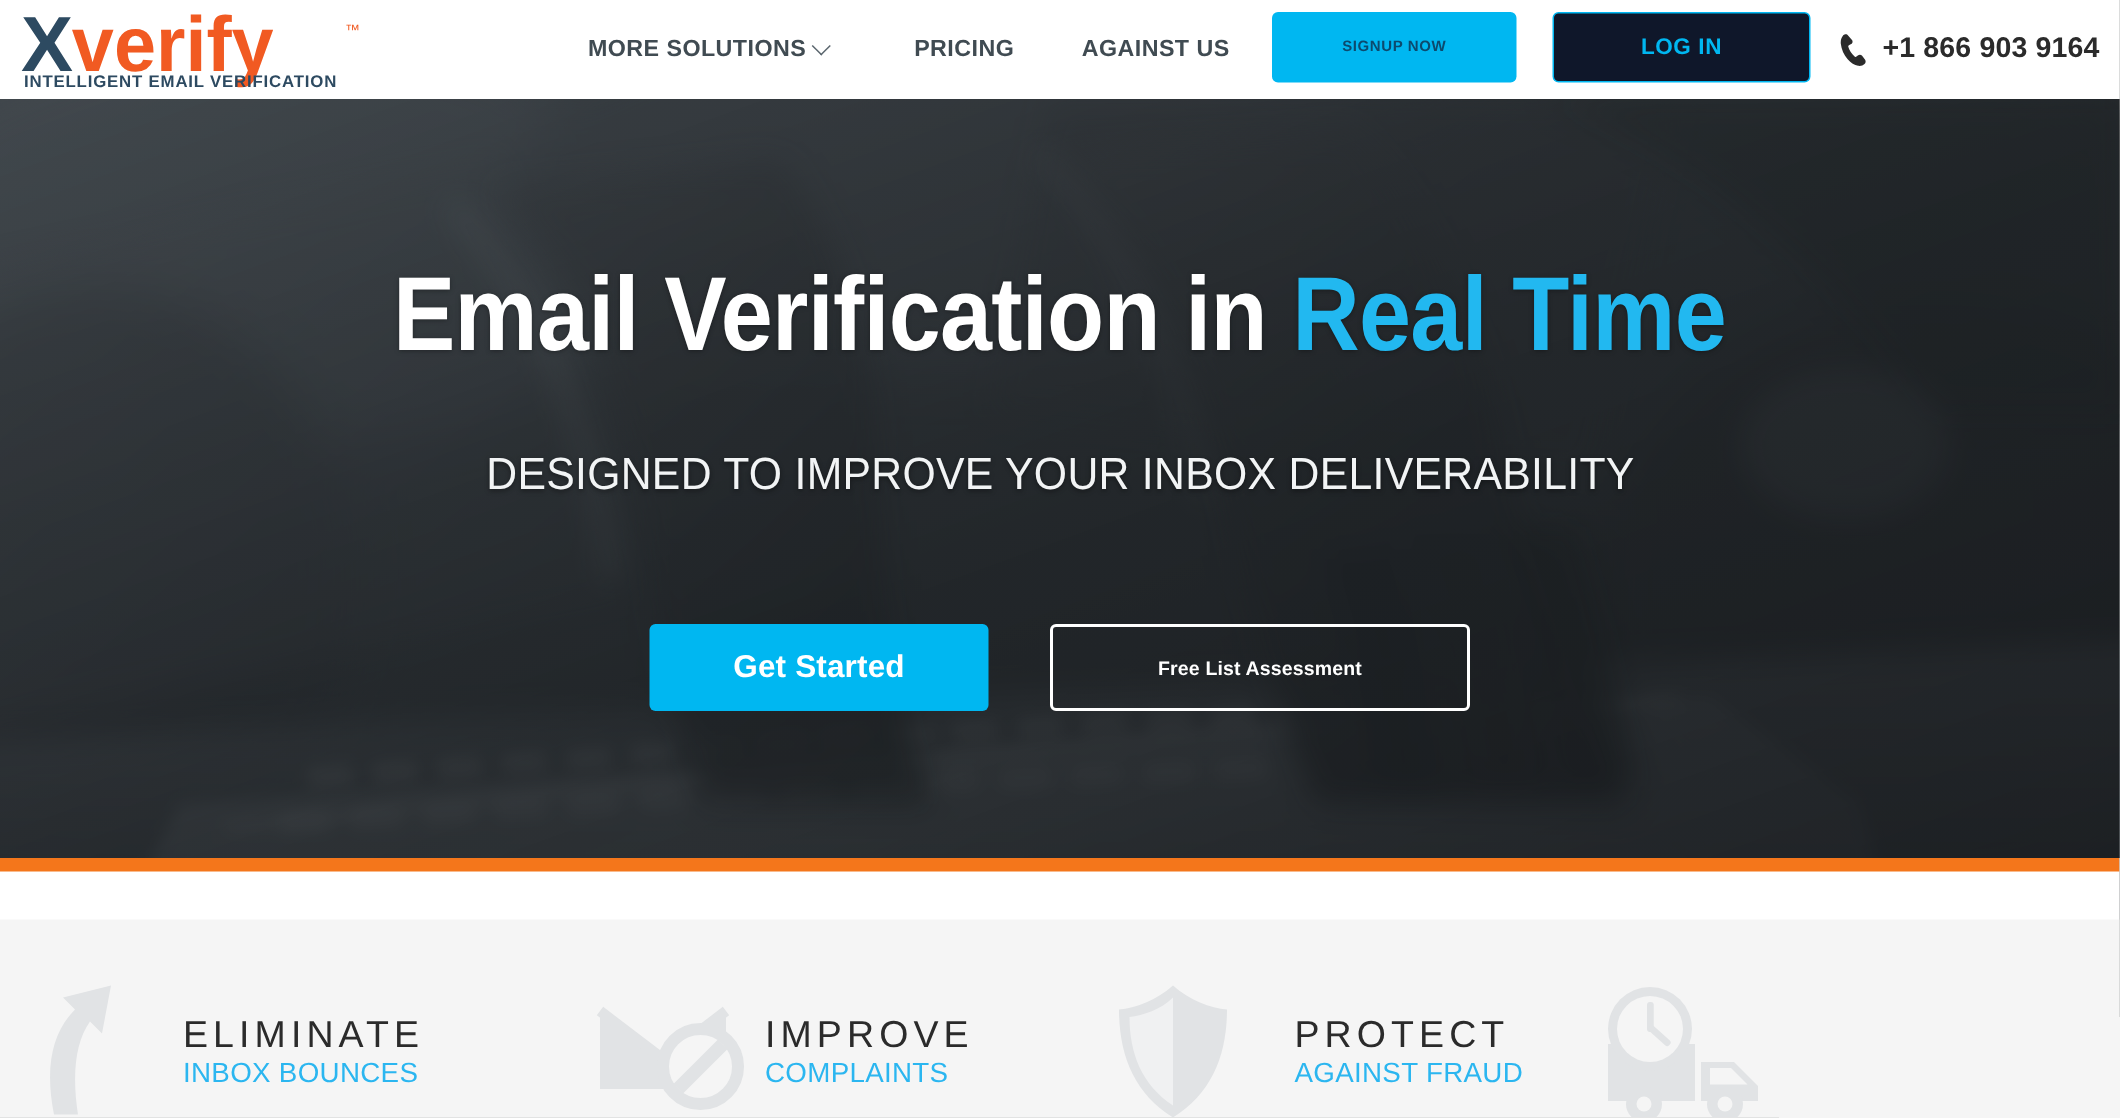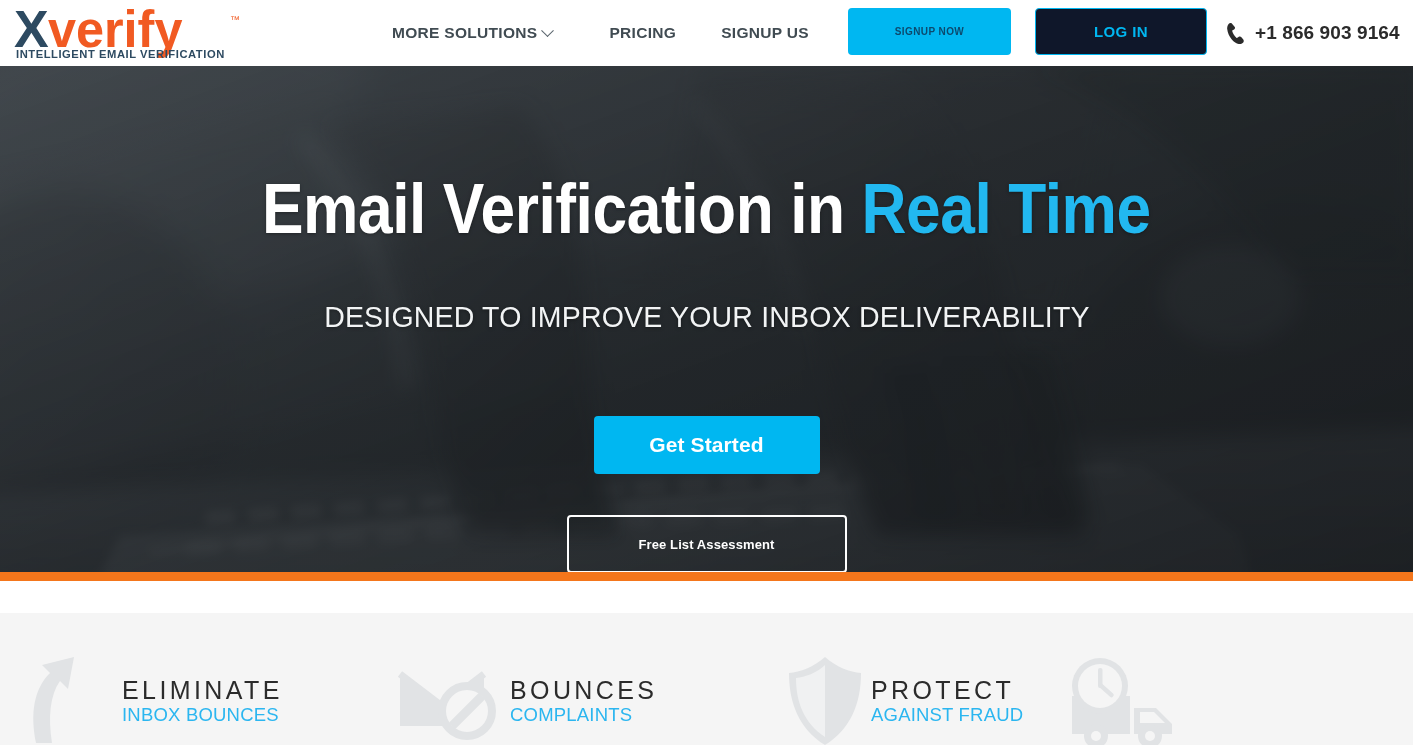--- a/index.html
+++ b/index.html
@@ -160,21 +160,20 @@
     letter-spacing: 0.2px;
     transform: scaleX(0.95);
     white-space: nowrap;
     text-shadow: 0 1px 4px rgba(0,0,0,0.4);
   }
   .hero-btns {
     margin-top: 82px;
     display: flex;
     align-items: center;
     gap: 41px;
-    flex-direction: column;
   }
   .btn-get-started {
     width: 226px;
     height: 58px;
     background: #00b7f1;
     border: none;
     border-radius: 4px;
     color: #ffffff;
     font-size: 21px;
     font-weight: 700;
@@ -239,21 +238,21 @@
   .feature-sub {
     font-size: 18.5px;
     font-weight: 400;
     color: #2bb6f0;
     letter-spacing: 0.2px;
     line-height: 1.18;
     white-space: nowrap;
   }
   .f1 { left: 14px; }
   .f2 { left: 390px; }
-  .f3 { left: 779px; }
+  .f3 { left: 736px; gap: 35px; }
   .f4 { left: 1062px; }
 </style>
 </head>
 <body>
 
 <div class="navbar">
 
   <a class="logo-wrap" href="#">
     <svg class="logo-svg" width="228" height="58" viewBox="0 0 228 58">
       <text id="lg-x" x="2" y="44" font-family="Liberation Sans, sans-serif" font-size="52" font-weight="700" fill="#2d4a61">X</text>
@@ -264,21 +263,21 @@
   </a>
 
   <nav class="nav-links">
     <a class="nav-link" href="#">
       <span>MORE SOLUTIONS</span>
       <span class="caret"></span>
     </a>
     <span class="nav-gap-1"></span>
     <a class="nav-link" href="#">PRICING</a>
     <span class="nav-gap-2"></span>
-    <a class="nav-link" href="#">SIGNUP US</a>
+    <a class="nav-link" href="#">AGAINST US</a>
   </nav>
 
   <button class="btn-signup">SIGNUP NOW</button>
   <button class="btn-login">LOG IN</button>
 
   <a class="phone-wrap" href="#">
     <svg class="phone-icon" width="20" height="22" viewBox="0 0 20 22">
       <path d="M5.6 1.2c-1.0-0.6-2.3-0.3-3.0 0.7C1.5 3.4 1.0 5.2 1.2 7.1c0.4 3.6 2.0 7.4 4.6 10.4 2.1 2.4 4.6 4 6.9 4.4 1.6 0.3 3.2-0.1 4.3-1.2 0.9-0.9 1.0-2.2 0.3-3.1l-1.9-2.4c-0.6-0.8-1.8-1.0-2.6-0.4l-1.4 1.0c-0.3 0.2-0.7 0.2-1.0-0.1-1.0-0.9-1.9-2.0-2.7-3.2-0.7-1.1-1.2-2.3-1.5-3.4-0.1-0.4 0.1-0.7 0.4-0.9l1.5-0.8c0.9-0.5 1.2-1.6 0.7-2.5L5.6 1.2z" fill="#2b2b2b"></path>
     </svg>
     <span class="phone-num">+1 866 903 9164</span>
@@ -443,21 +442,21 @@
           <path d="M6 16 L48 48 L90 16" fill="none" stroke="#e1e3e5" stroke-width="7" stroke-linejoin="round"></path>
         </g>
         <g>
           <circle cx="73" cy="53" r="27" fill="#f5f5f5"></circle>
           <circle cx="73" cy="53" r="25" fill="none" stroke="#e1e3e5" stroke-width="8"></circle>
           <rect x="52" y="48.5" width="42" height="9" fill="#e1e3e5" transform="rotate(-45 73 53)"></rect>
         </g>
       </svg>
     </div>
     <div class="feature-text">
-      <div class="feature-title">BOUNCES</div>
+      <div class="feature-title">IMPROVE</div>
       <div class="feature-sub">COMPLAINTS</div>
     </div>
   </div>
 
   <div class="feature f3">
     <div class="feature-icon" style="width:92px;">
       <svg width="78" height="92" viewBox="0 0 78 92">
         <path d="M39 2 C28 12 14 17 3 18 C3 48 13 74 39 90 C65 74 75 48 75 18 C64 17 50 12 39 2 Z" fill="#e1e3e5"></path>
         <path d="M39 10 C31 18 19 22 10 23 C10 47 18 68 39 82 Z" fill="#f0f1f2"></path>
       </svg>

